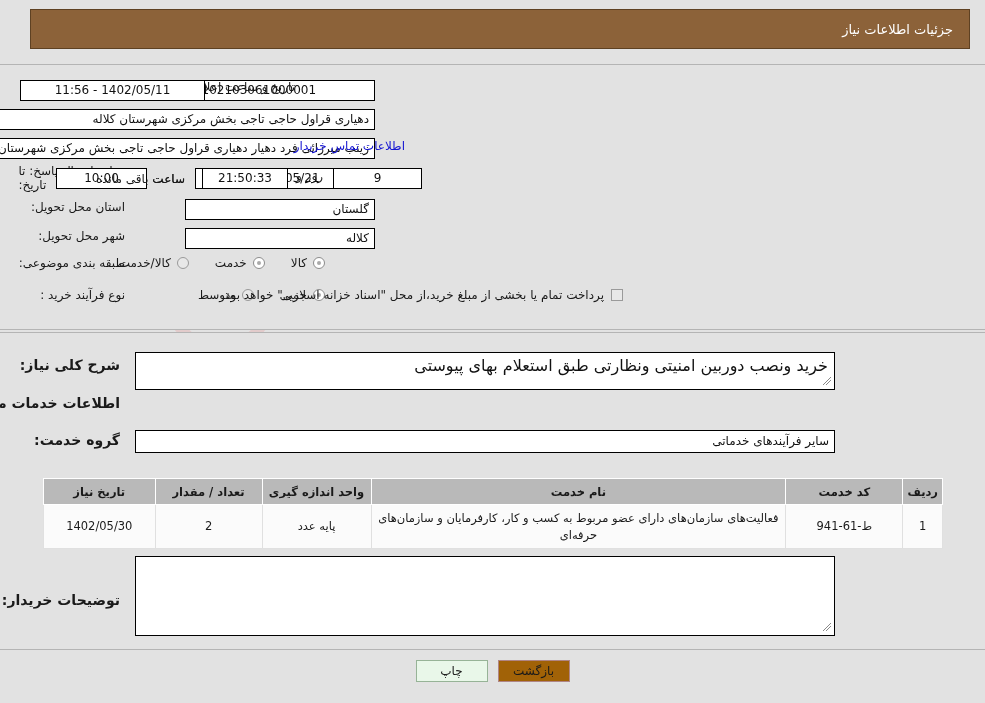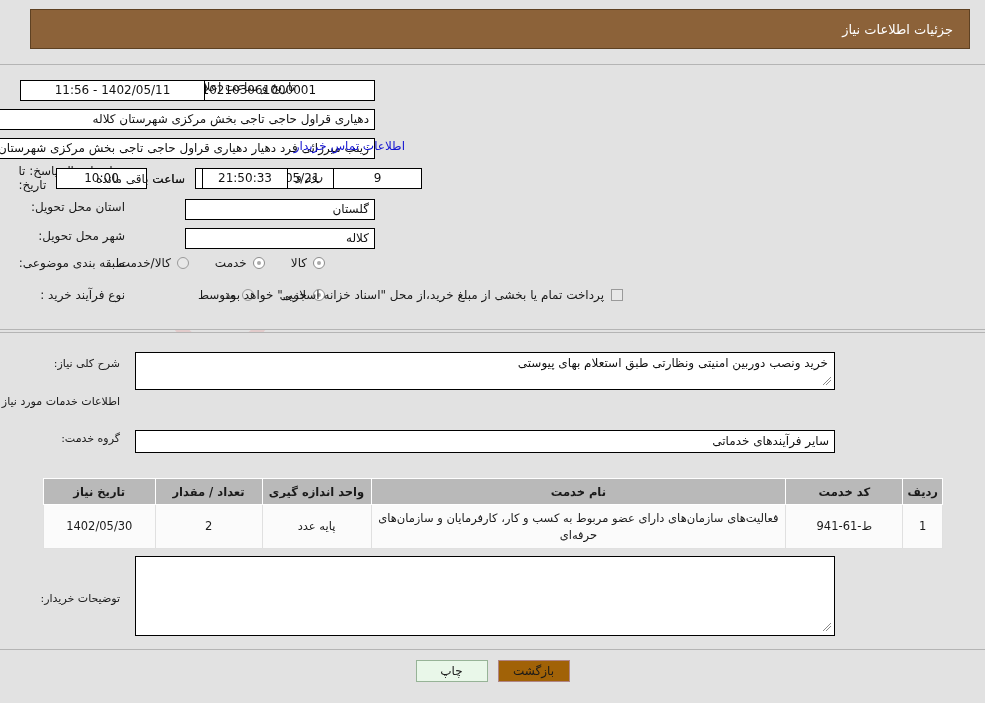--- a/index.html
+++ b/index.html
@@ -110,33 +110,33 @@
     width: 12px; height: 12px;
     border: 1px solid #9a9a9a;
     background: #e8e8e8;
     vertical-align: middle;
   }
   .opt { display:flex; align-items:center; gap:6px; white-space:nowrap; }
 
   
   .sect-head {
     position: absolute;
-    font-weight: normal;
-    font-size: 11px;
+    font-weight: bold;
+    font-size: 14px;
     z-index: 3;
     white-space: nowrap;
   }
 
   
   .tarea {
     position: absolute;
     background: #ffffff;
     border: 1px solid #000000;
     z-index: 3;
-    font-size: 12px;
+    font-size: 16px;
     color: #111;
     padding: 3px 6px;
     text-align: right;
     overflow: hidden;
   }
   .resz {
     position: absolute;
     left: 3px; bottom: 2px;
     width: 9px; height: 9px;
     z-index: 4;

